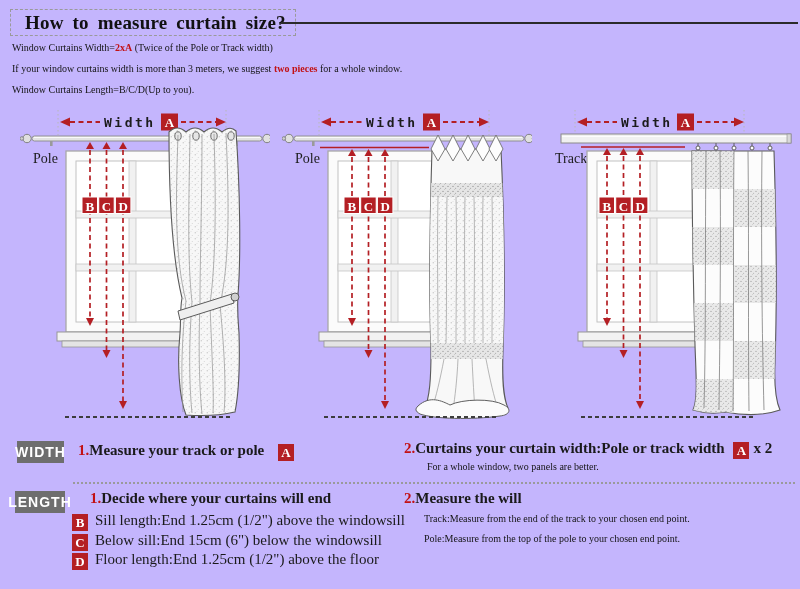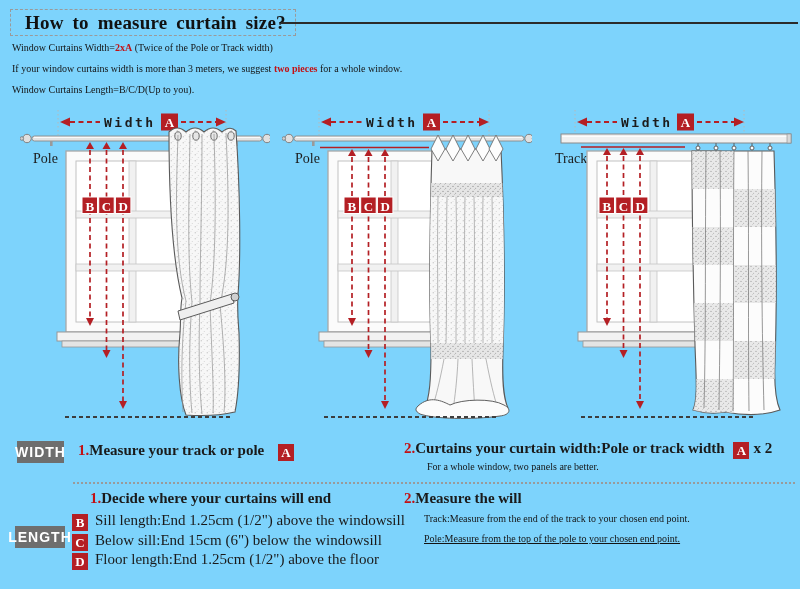--- a/index.html
+++ b/index.html
@@ -1,16 +1,16 @@
 <!DOCTYPE html>
 <html><head>
 <meta charset="utf-8">
 <style>
   html,body{margin:0;padding:0;background:#fff;}
-  .canvas{position:relative;width:800px;height:589px;background:#7dd3fc;overflow:hidden;
+  .canvas{position:relative;width:800px;height:589px;background:#c4b5fd;overflow:hidden;
           font-family:"Liberation Serif",serif;color:#1a1a1a;}
   .abs{position:absolute;}
   
   .title-box{left:10px;top:9px;width:270px;height:25px;border:1px dashed #9a9a9a;
              display:flex;align-items:center;padding-left:14px;box-sizing:content-box;}
   .title-text{font-size:19px;font-weight:bold;word-spacing:4px;letter-spacing:.2px;color:#111;}
   .title-line{left:281px;top:22px;width:517px;border-top:2px solid #2b2b2b;height:0;}
   .intro{font-size:10px;color:#141414;white-space:nowrap;}
   .red-strong{color:#c21114;font-weight:bold;}
   
@@ -339,32 +339,32 @@
     <span class="letter-chip" style="margin-left:10px;">A</span>
   </div>
   <div class="abs step-head" style="left:404px;top:440px;">
     <span class="step-num">2.</span><span>Curtains your curtain width:Pole or track width</span>
     <span class="letter-chip" style="margin-left:5px;margin-right:4px;">A</span><span>x 2</span>
   </div>
   <div class="abs note" style="left:427px;top:461px;">For a whole window, two panels are better.</div>
 
   <div class="abs dotted-sep" style="left:73px;top:482px;width:722px;"></div>
 
-  <div class="abs cat-box" style="left:15px;top:491px;width:50px;height:22px;margin-top:35px;">LENGTH</div>
+  <div class="abs cat-box" style="left:15px;top:491px;width:50px;height:22px;">LENGTH</div>
   <div class="abs step-head" style="left:77px;top:490px;margin-left:13px;">
     <span class="step-num">1.</span><span>Decide where your curtains will end</span>
   </div>
   <div class="abs item-row" style="left:72px;top:512px;">
     <span class="letter-chip">B</span><span>Sill length:End 1.25cm (1/2") above the windowsill</span>
   </div>
   <div class="abs item-row" style="left:72px;top:532px;">
     <span class="letter-chip">C</span><span>Below sill:End 15cm (6") below the windowsill</span>
   </div>
   <div class="abs item-row" style="left:72px;top:551px;">
     <span class="letter-chip">D</span><span>Floor length:End 1.25cm (1/2") above the floor</span>
   </div>
   <div class="abs step-head" style="left:404px;top:490px;">
     <span class="step-num">2.</span><span>Measure the will</span>
   </div>
   <div class="abs note" style="left:424px;top:513px;">Track:Measure from the end of the track to your chosen end point.</div>
-  <div class="abs note" style="left:424px;top:533px;text-decoration:underline;">Pole:Measure from the top of the pole to your chosen end point.</div>
+  <div class="abs note" style="left:424px;top:533px;">Pole:Measure from the top of the pole to your chosen end point.</div>
 
 </div>
 
 </body></html>

